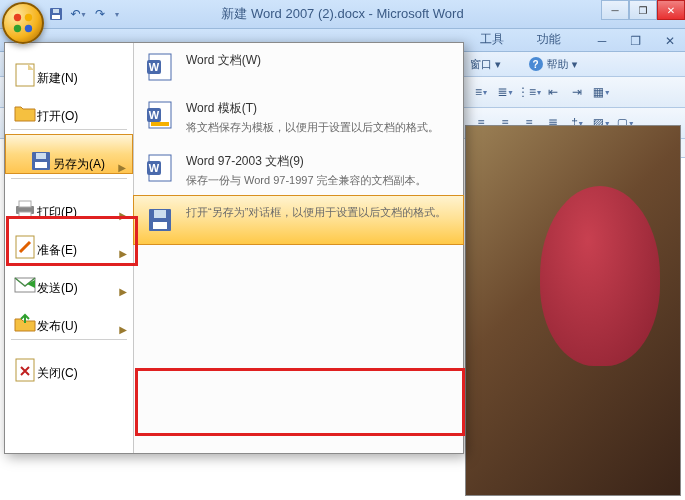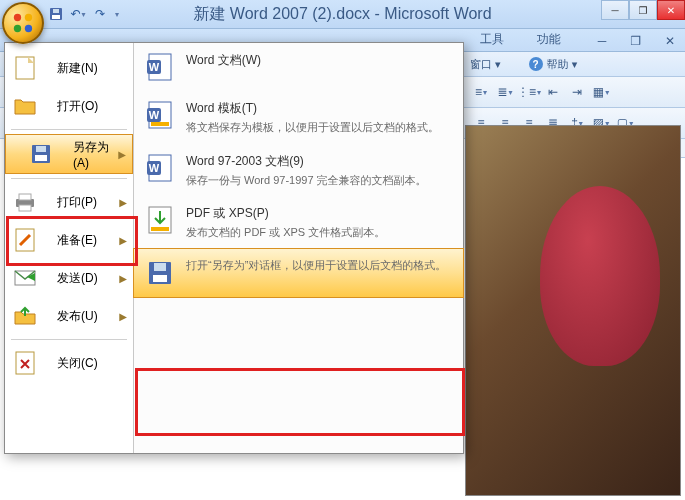--- a/index.html
+++ b/index.html
@@ -1,36 +1,36 @@
 <!DOCTYPE html>
 <html><head>
 <meta charset="utf-8">
 <style>
 body{margin:0;font-family:"Microsoft YaHei","Segoe UI",sans-serif;font-size:12px;background:#fff;overflow:hidden;width:685px;height:500px;position:relative}
 .titlebar{height:28px;background:linear-gradient(#cfe4fb,#bfd8f5);display:flex;align-items:center;position:relative;border-bottom:1px solid #9ab9db}
 .office-btn{width:38px;height:38px;border-radius:50%;background:radial-gradient(circle at 30% 30%,#ffe9a0,#f5b21c 60%,#a06000);border:2px solid #8a5a00;position:absolute;left:2px;top:2px;z-index:100;box-shadow:0 2px 6px rgba(0,0,0,.4);display:flex;align-items:center;justify-content:center}
 .office-btn svg{width:22px;height:22px}
 .qat{margin-left:48px;display:flex;gap:6px;align-items:center}
 .qat-ico{width:16px;height:16px;display:flex;align-items:center;justify-content:center;color:#2a5a9c}
-.title-text{position:absolute;left:50%;transform:translateX(-50%);color:#3a5a85;font-size:16px}
+.title-text{position:absolute;left:50%;transform:translateX(-50%);color:#3a5a85;font-size:13px}
 .win-ctrl{position:absolute;right:0;top:0;display:flex}
 .win-btn{width:26px;height:18px;display:flex;align-items:center;justify-content:center;font-size:10px;color:#333;border:1px solid #9ab9db;background:linear-gradient(#e8f1fc,#d0e2f5)}
 .win-btn.close{background:linear-gradient(#f08080,#e83030);color:#fff;border-color:#c02020}
 .ribbon-tabs{height:22px;background:linear-gradient(#cfe4fb,#c5dcf7);display:flex;align-items:end;padding-left:470px;gap:4px;border-bottom:1px solid #9ab9db}
 .tab{padding:3px 10px;color:#3a5a85;font-size:12px}
 .ribbon-row{height:24px;background:linear-gradient(#e8f1fc,#d8e8fa);border-bottom:1px solid #b0c8e4;display:flex;align-items:center;padding-left:470px;gap:4px;font-size:11px;color:#3a5a85}
 .ribbon-toolbar{height:30px;background:linear-gradient(#f2f7fd,#e0ecf9);border-bottom:1px solid #b0c8e4;display:flex;align-items:center;padding-left:470px;gap:2px}
 .tb-btn{width:22px;height:22px;display:flex;align-items:center;justify-content:center;color:#3a5a85;border-radius:2px}
 .ruler{height:18px;background:#eef4fb;border-bottom:1px solid #b0c8e4;margin-left:465px}
 .doc-area{position:absolute;left:465px;top:125px;right:4px;bottom:4px;background:#3a2820;border:1px solid #888;overflow:hidden}
 .doc-img{width:100%;height:100%;background:linear-gradient(135deg,#9b8055 0%,#6b4a2e 40%,#3a2418 100%);position:relative}
 .doc-img::after{content:"";position:absolute;right:20px;top:60px;width:120px;height:180px;background:radial-gradient(ellipse at 40% 30%,#c84050,#8a2030);border-radius:50% 50% 45% 45%}
 .office-menu{position:absolute;left:4px;top:42px;width:458px;height:410px;background:#fff;border:1px solid #8a8a8a;box-shadow:3px 3px 12px rgba(0,0,0,.35);display:flex;z-index:50}
 .menu-left{width:128px;background:#fff;border-right:1px solid #c8c8c8;padding-top:6px}
-.menu-item{height:38px;display:flex;align-items:center;padding:0 8px;gap:20px;position:relative;cursor:default}
+.menu-item{height:38px;display:flex;align-items:flex-end;padding:0 8px;gap:0;position:relative;cursor:default}
 .menu-item.sel{background:linear-gradient(#fff5d8,#ffd980,#ffc550);border:1px solid #d89020;padding:0 23px}
 .menu-item .arrow{position:absolute;right:6px;color:#9a7a30;font-size:10px}
 .menu-sep{height:1px;background:#d0d0d0;margin:4px 6px}
 .mi-ico{width:24px;height:24px;display:flex;align-items:center;justify-content:center;flex-shrink:0}
 .menu-right{flex:1;background:#fcfcfc}
 .mr-header{padding:8px 12px 6px;border-bottom:1px solid #d8d8d8;font-weight:bold;color:#5a5a5a;font-size:12px}
 .mr-item{display:flex;padding:8px 10px;gap:10px;line-height:1.5}
 .mr-item.hl{background:linear-gradient(#fff3cf,#ffe090,#ffc948);border:1px solid #d89020;margin:-1px}
 .mr-ico{width:32px;height:32px;flex-shrink:0;display:flex;align-items:center;justify-content:center}
 .mr-txt{flex:1}
@@ -229,33 +229,20 @@
             <rect x="4" y="2" width="22" height="26" fill="#fff" stroke="#4a6aac"></rect>
             <rect x="2" y="8" width="14" height="14" fill="#4a6aac" rx="2"></rect>
             <text x="9" y="19" fill="#fff" font-size="11" text-anchor="middle" font-weight="bold">W</text>
           </svg>
         </span>
       <div class="mr-txt">
           <div class="mr-title">Word 97-2003 文档(9)</div>
           <div class="mr-desc">保存一份与 Word 97-1997 完全兼容的文档副本。</div>
         </div>
     </div>
-    <div class="mr-item">
-      <span class="mr-ico">
-          <svg width="30" height="30">
-            <rect x="4" y="2" width="22" height="26" fill="#fff" stroke="#888"></rect>
-            <rect x="6" y="22" width="18" height="4" fill="#f5b000"></rect>
-            <path d="M15 6 L15 18 M10 13 L15 18 L20 13" fill="none" stroke="#30a030" stroke-width="2"></path>
-          </svg>
-        </span>
-      <div class="mr-txt">
-          <div class="mr-title">PDF 或 XPS(P)</div>
-          <div class="mr-desc">发布文档的 PDF 或 XPS 文件格式副本。</div>
-        </div>
-    </div>
     <div class="mr-item hl">
       <span class="mr-ico">
           <svg width="28" height="28">
             <rect x="3" y="3" width="22" height="22" fill="#4a6aac" rx="1"></rect>
             <rect x="7" y="16" width="14" height="7" fill="#fff"></rect>
             <rect x="8" y="4" width="12" height="8" fill="#cde"></rect>
           </svg>
         </span>
       <div class="mr-txt">
           <div class="mr-desc">打开“另存为”对话框，以便用于设置以后文档的格式。</div>

